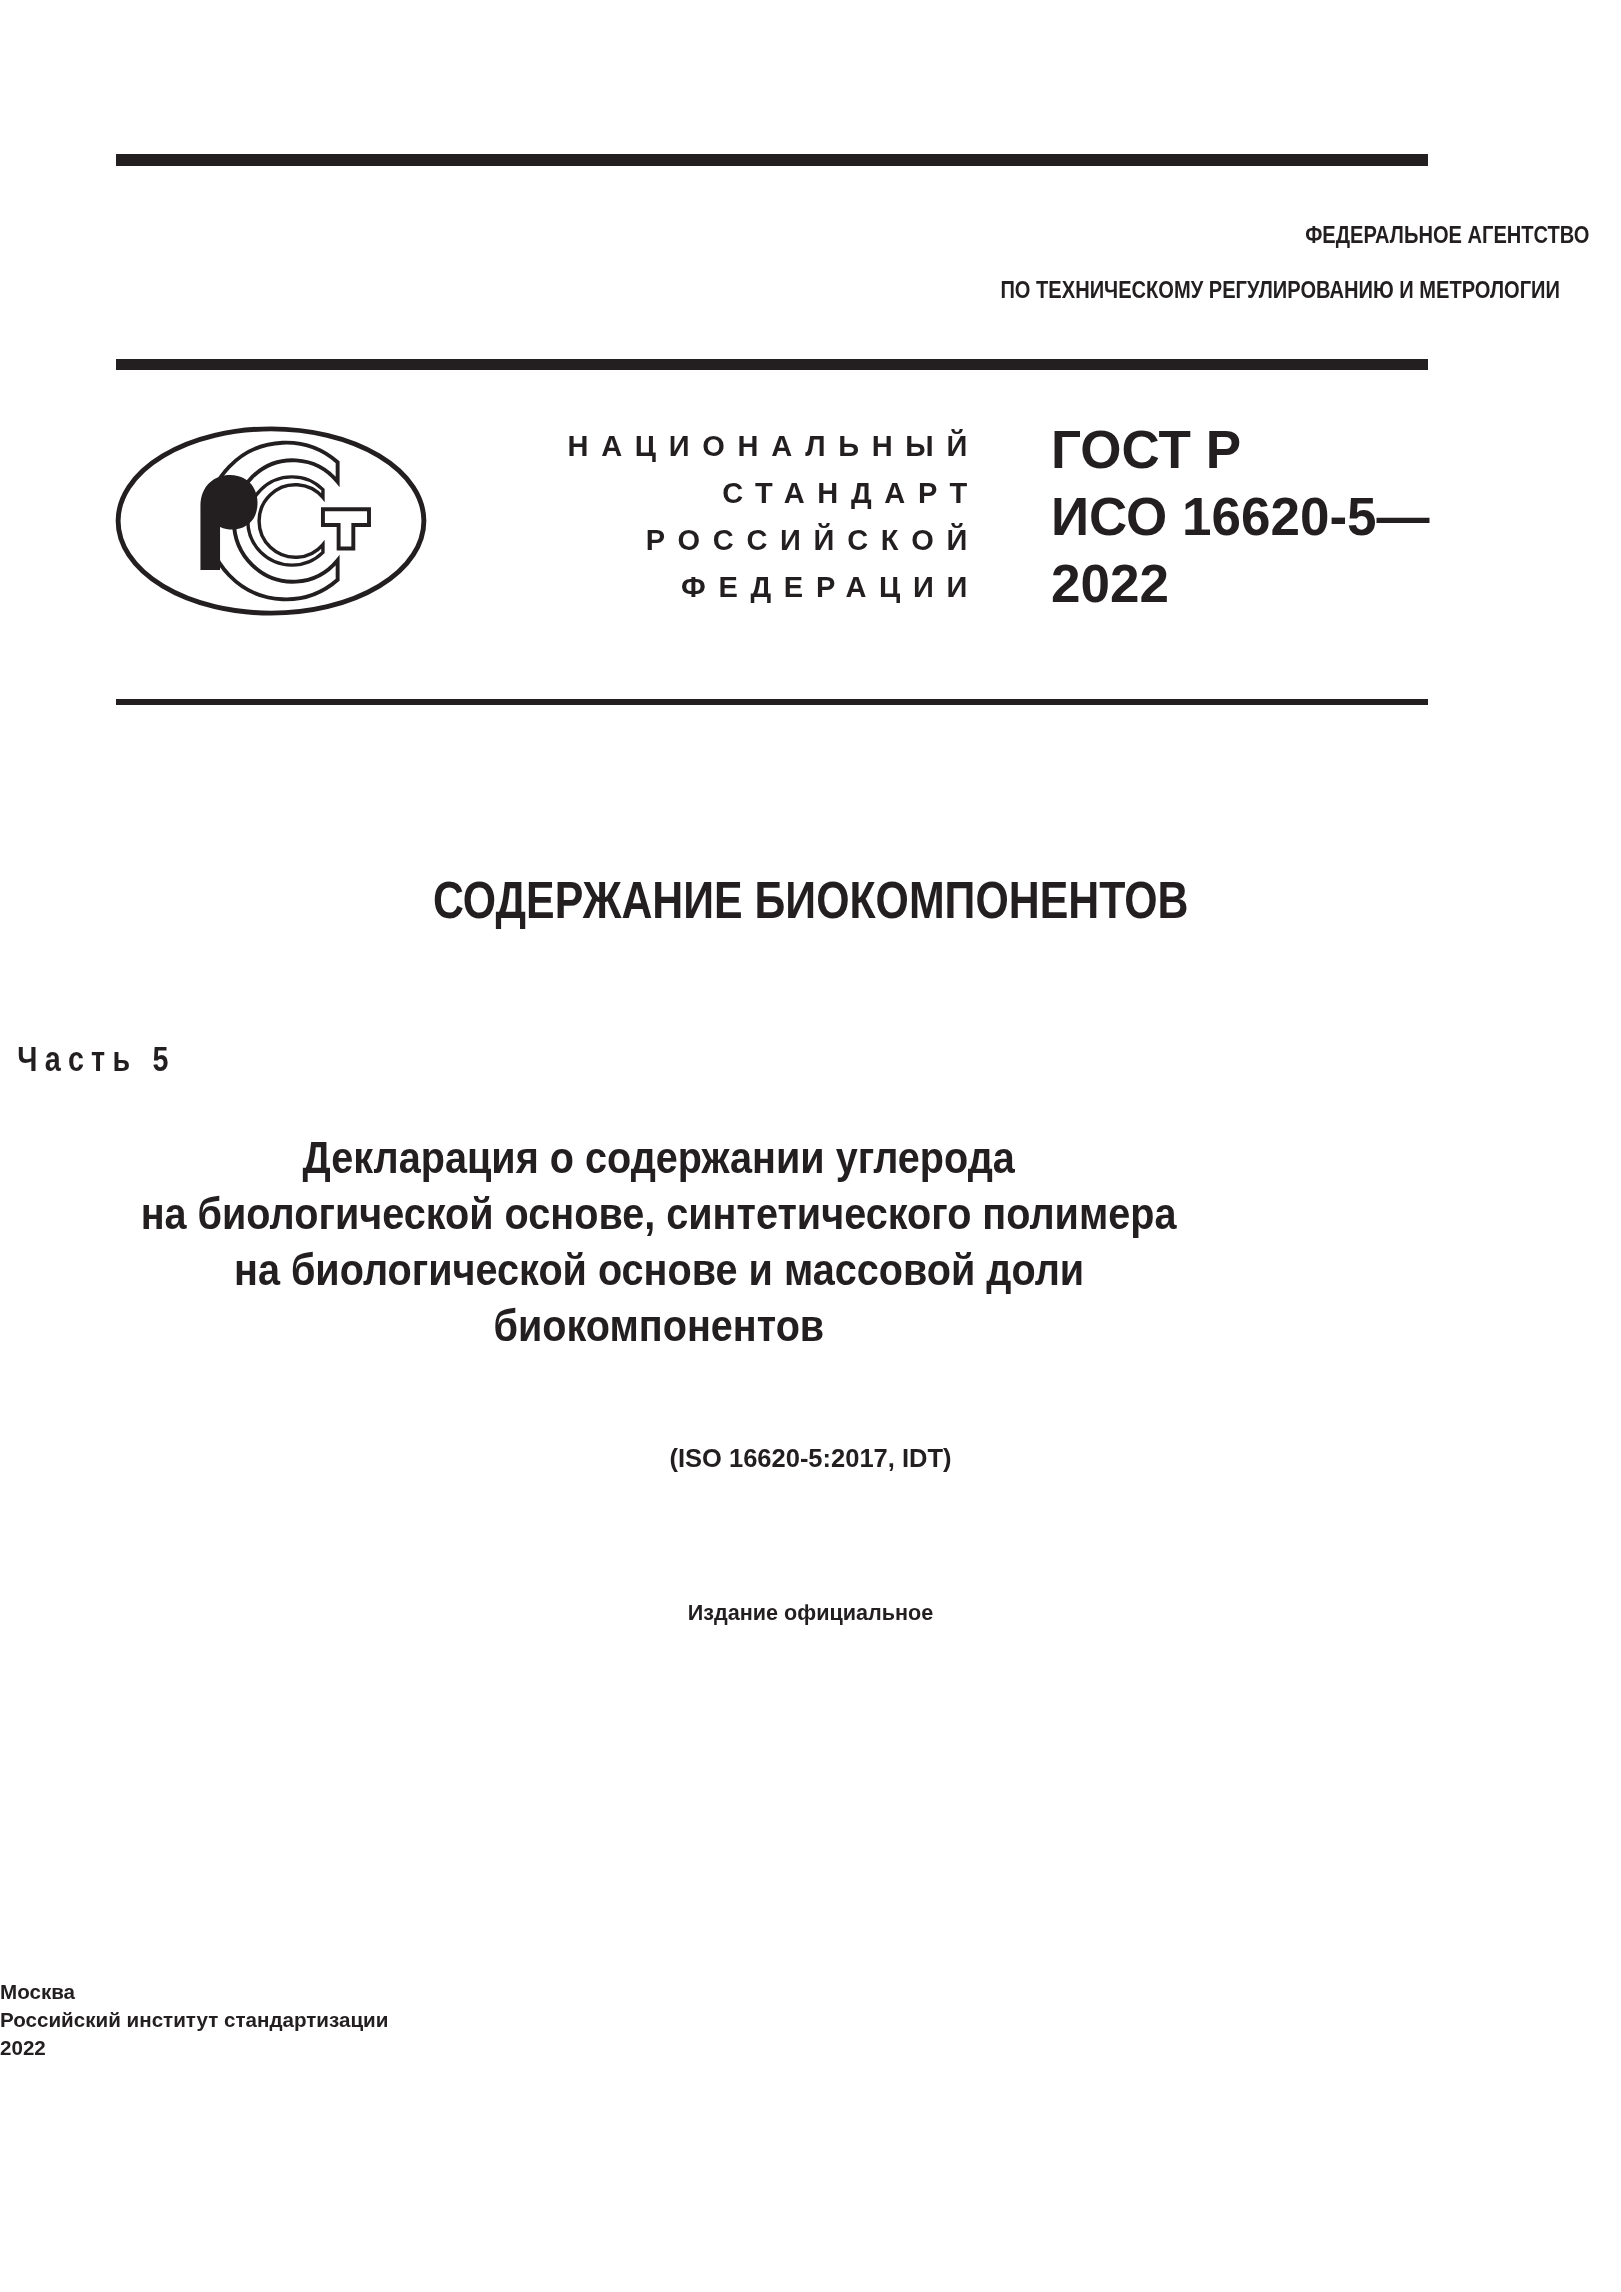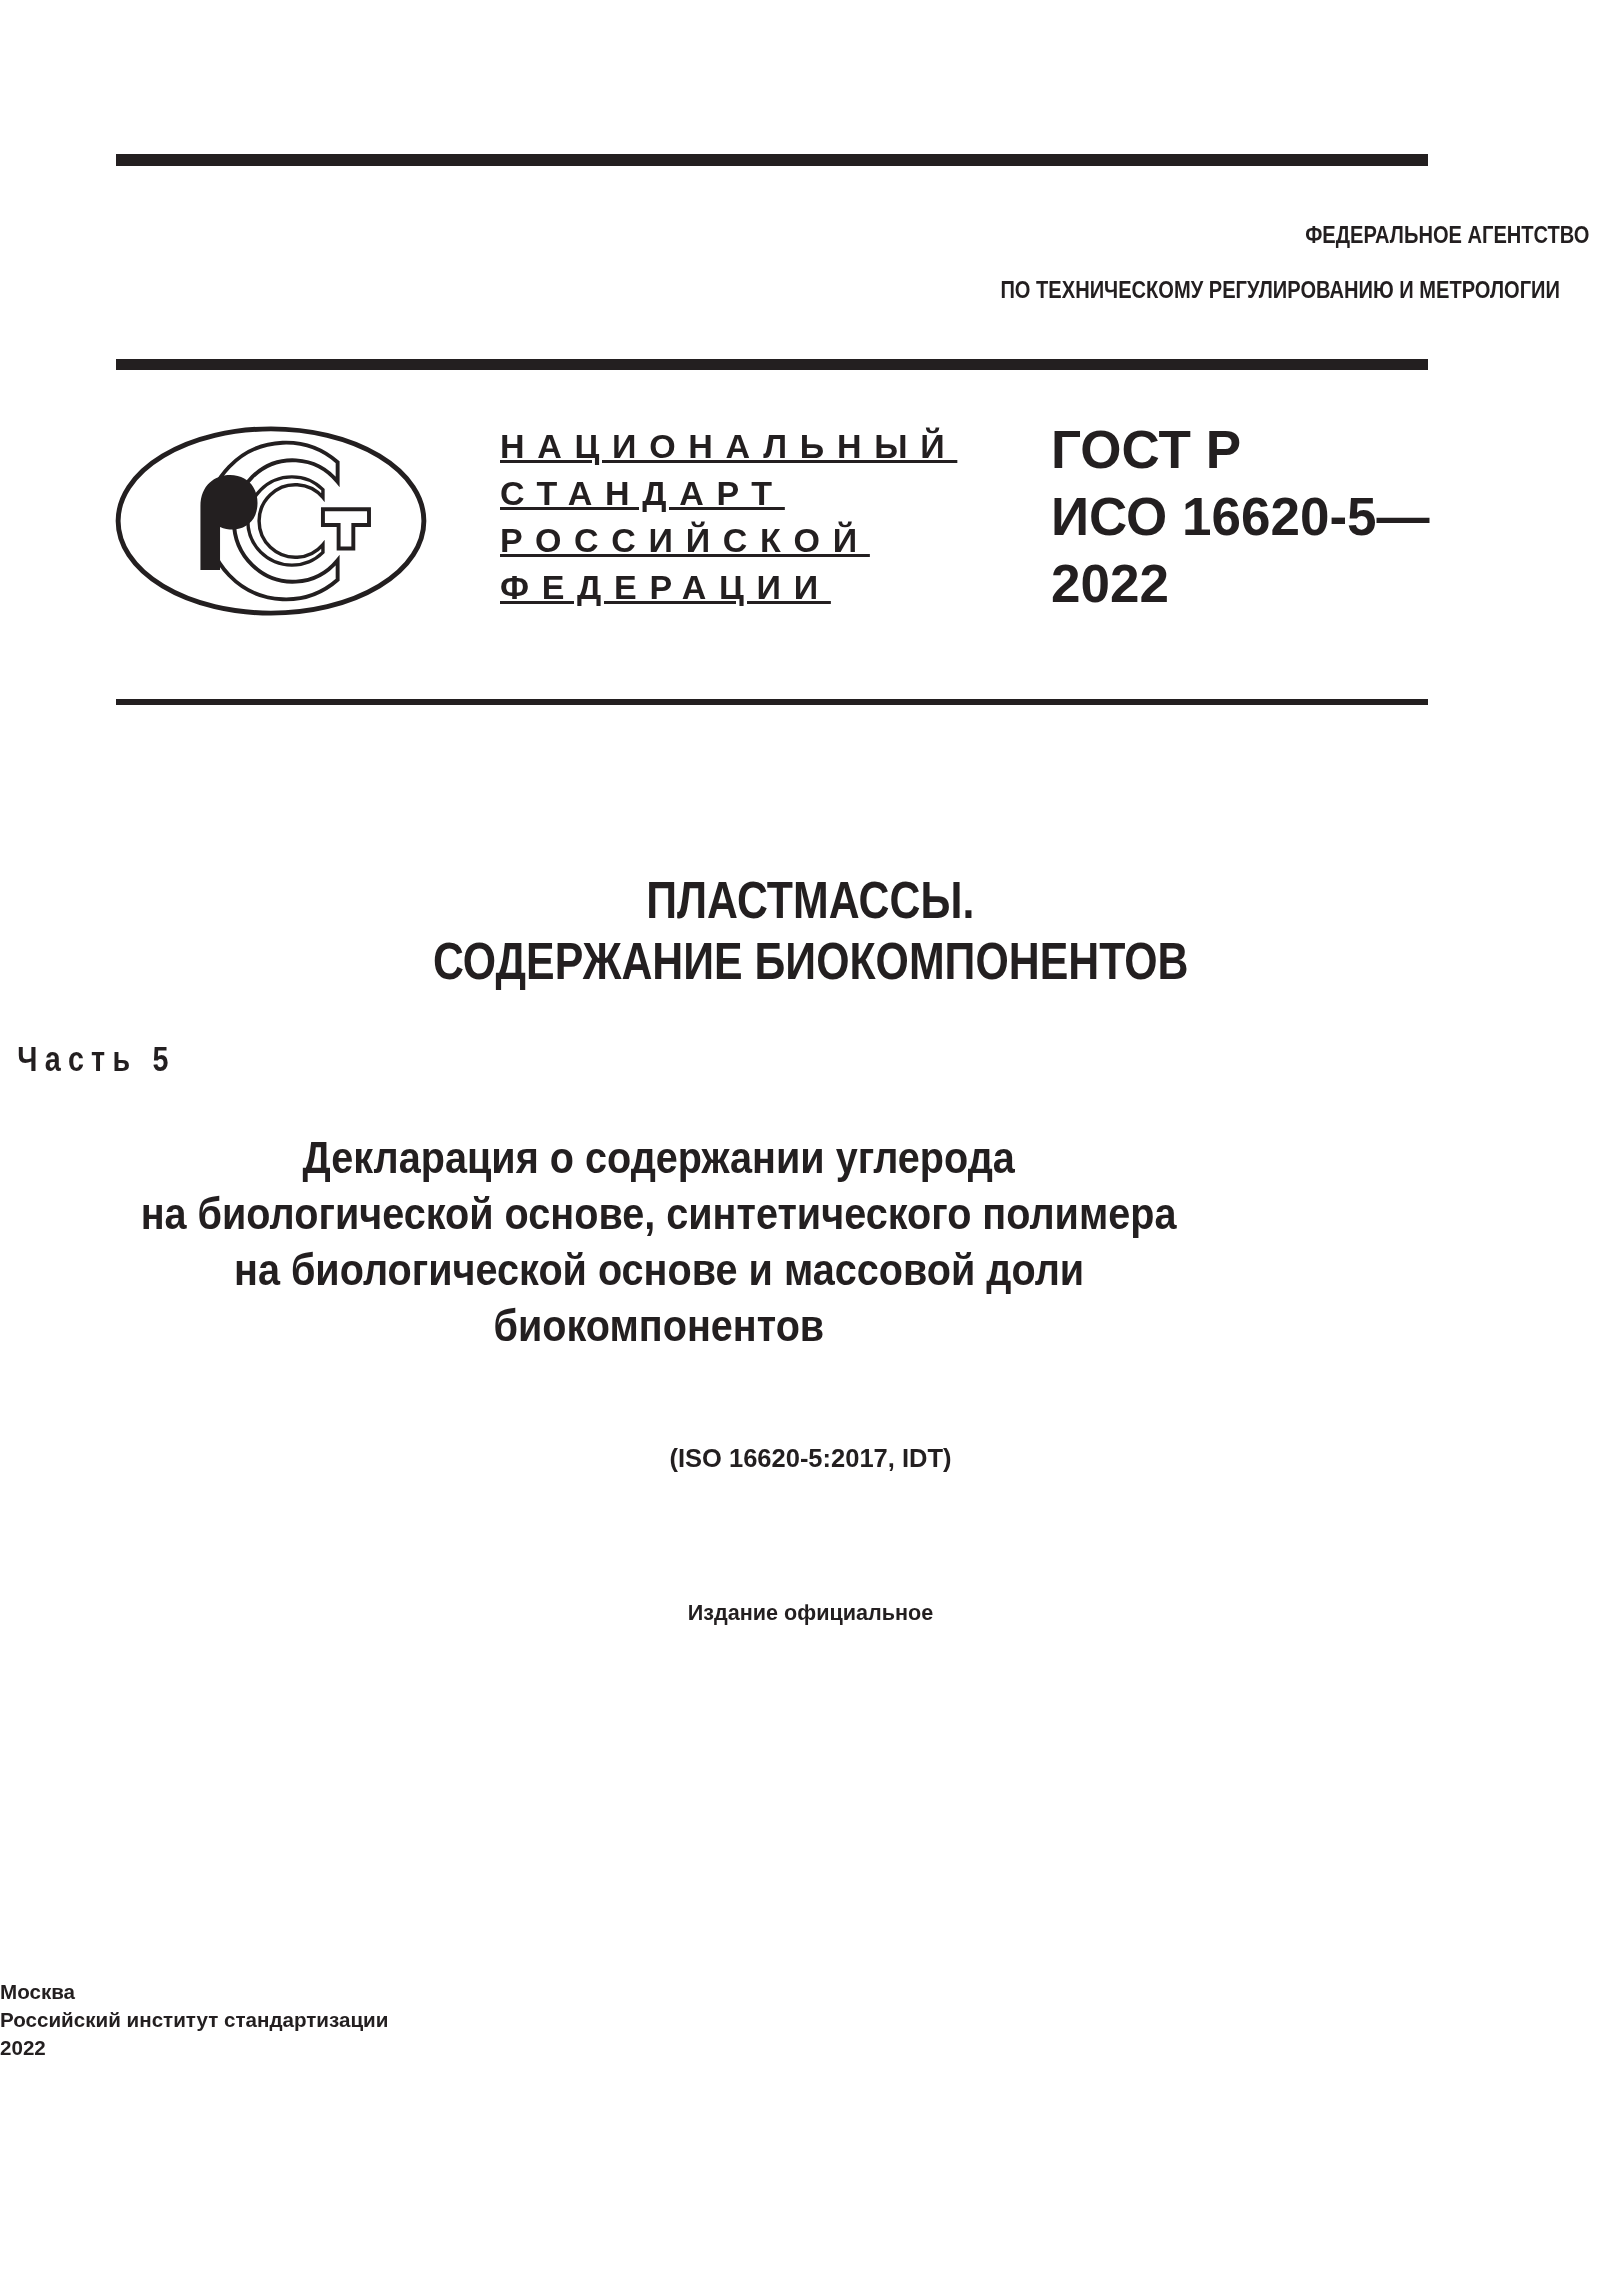--- a/index.html
+++ b/index.html
@@ -47,26 +47,25 @@
       top: 423px;
       width: 318px;
       height: 196px;
     }
 
     .national {
       position: absolute;
       left: 500px;
       top: 423px;
       width: 480px;
-      text-align: left;
-      font-weight: bold;
-      font-size: 34px;
+      text-align: right;
+      font-weight: bold;
+      font-size: 29px;
       letter-spacing: 12.7px;
       line-height: 47px;
-      text-decoration: underline;
     }
     .national div { white-space: nowrap; }
 
     .gost {
       position: absolute;
       left: 1039px;
       top: 416px;
       font-weight: bold;
       font-size: 53px;
       line-height: 67px;
@@ -203,21 +202,20 @@
 
 <div class="gost">
   <div>ГОСТ Р</div>
   <div>ИСО 16620-5—</div>
   <div>2022</div>
 </div>
 
 <div class="rule rule-bottom"></div>
 
 <div class="title">
-  <div><span>ПЛАСТМАССЫ.</span></div>
   <div><span>СОДЕРЖАНИЕ БИОКОМПОНЕНТОВ</span></div>
 </div>
 
 <div class="part">
   <span>Часть 5</span>
 </div>
 
 <div class="subtitle">
   <div><span>Декларация о содержании углерода</span></div>
   <div><span>на биологической основе, синтетического полимера</span></div>

